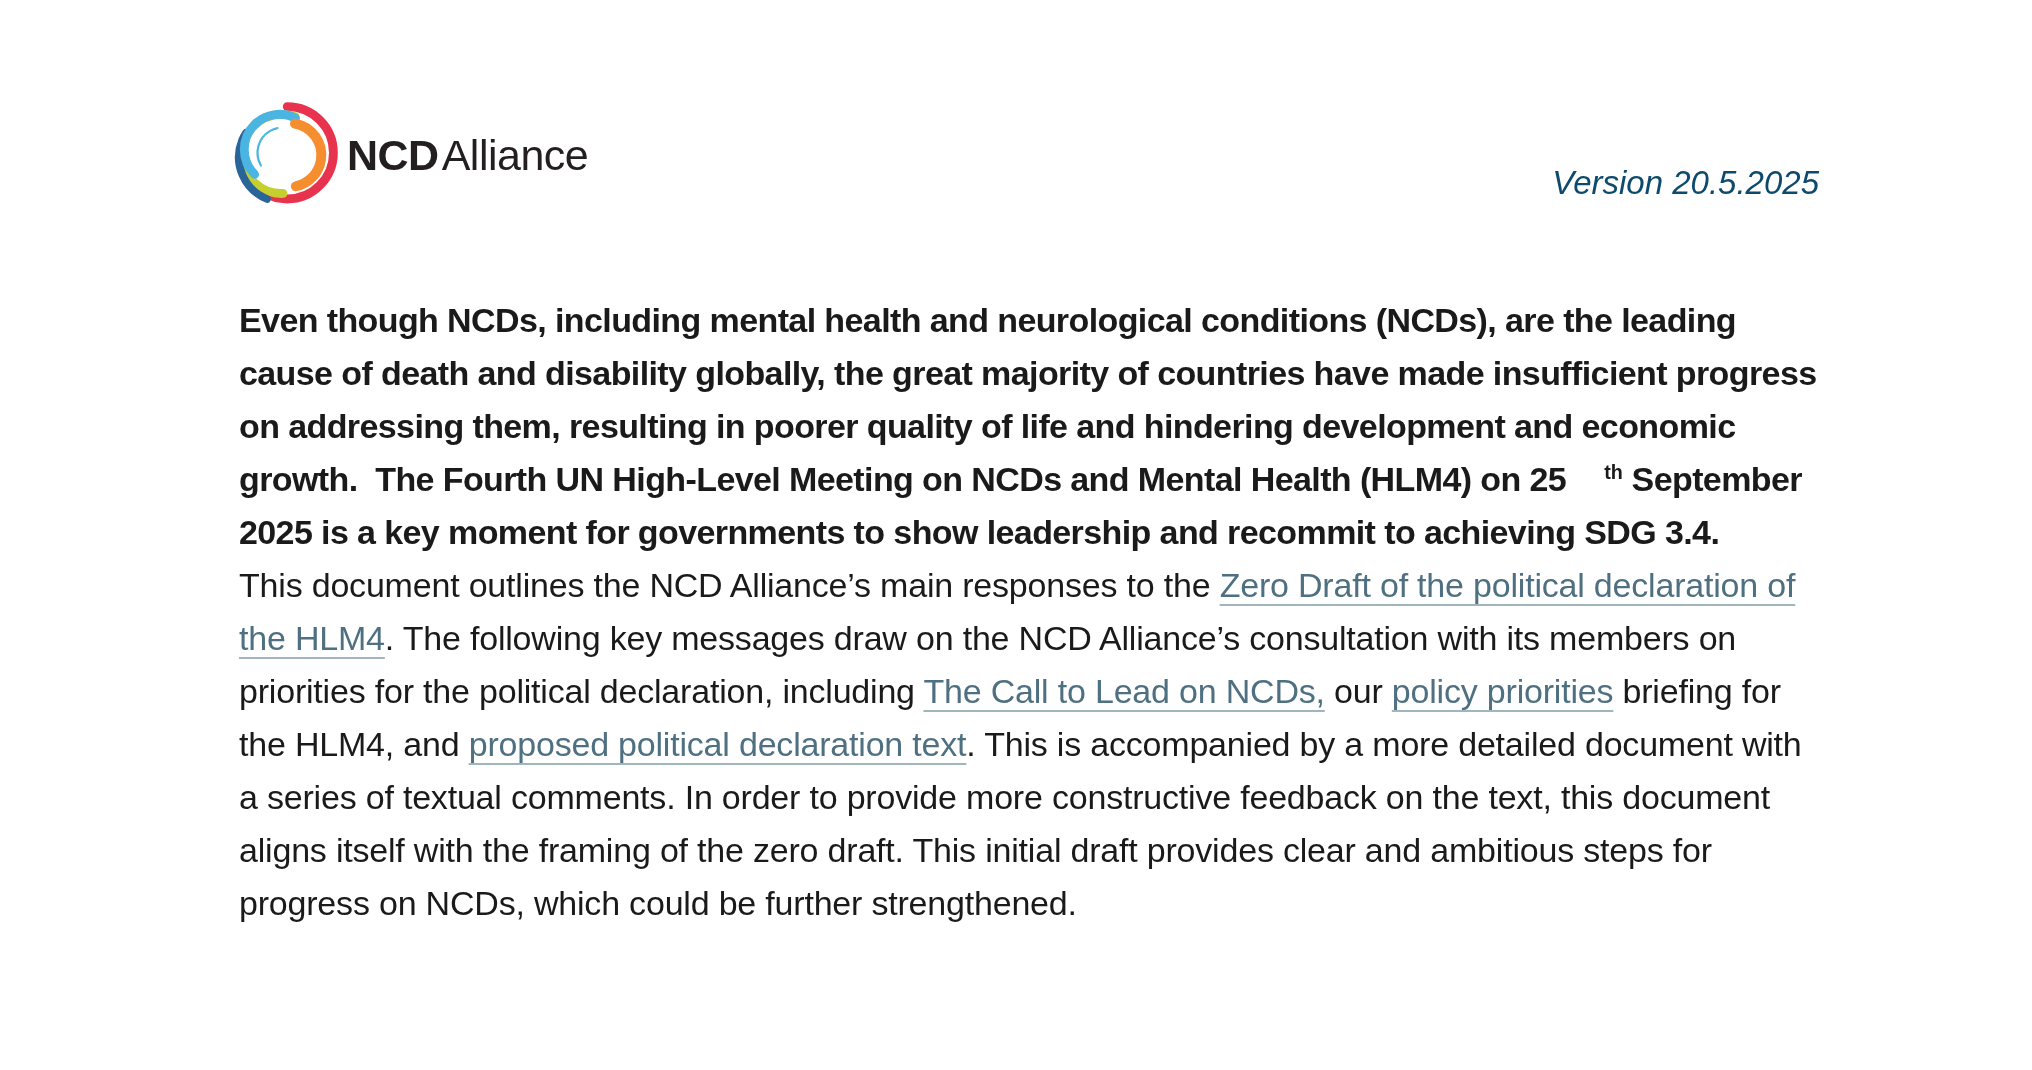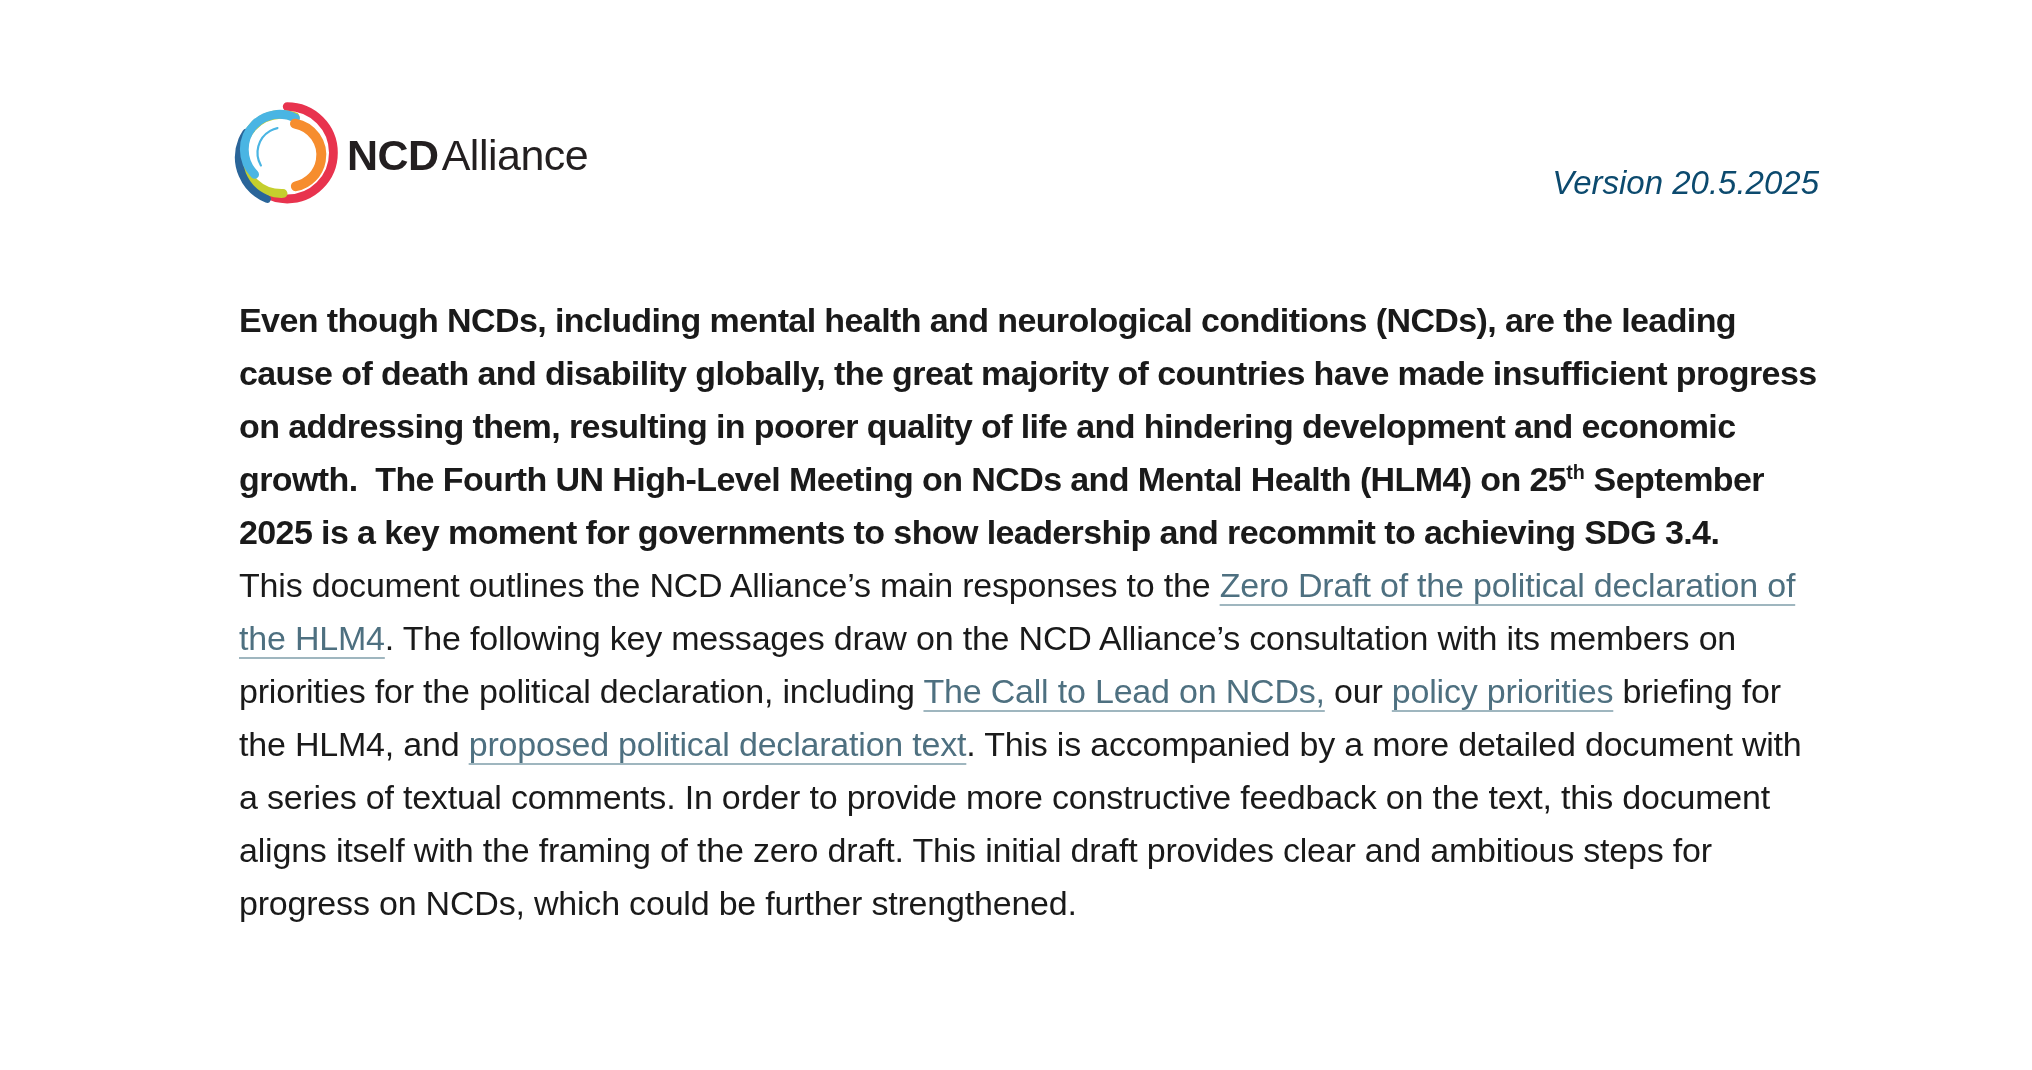--- a/index.html
+++ b/index.html
@@ -71,20 +71,21 @@
     text-decoration-color: #9fb6bf;
     text-decoration-thickness: 2px;
     text-underline-offset: 7px;
     cursor: pointer;
   }
   .run-sup {
     vertical-align: super;
     font-size: 58%;
     line-height: 0;
     letter-spacing: 0;
+    margin-left: 38px;
   }
 </style>
 </head>
 <body>
 
 <header>
   <div class="logo">
     <svg viewBox="0 0 100 100" aria-hidden="true">
       <circle cx="52" cy="48" r="42" fill="none" stroke="#e8334e" stroke-width="8" pathLength="100" stroke-dasharray="67 33" stroke-linecap="round" transform="rotate(-90 52 48)"></circle>
       <circle cx="47" cy="49" r="36" fill="none" stroke="#c5cf2d" stroke-width="8" pathLength="100" stroke-dasharray="56 44" stroke-linecap="round" transform="rotate(88 47 49)"></circle>

